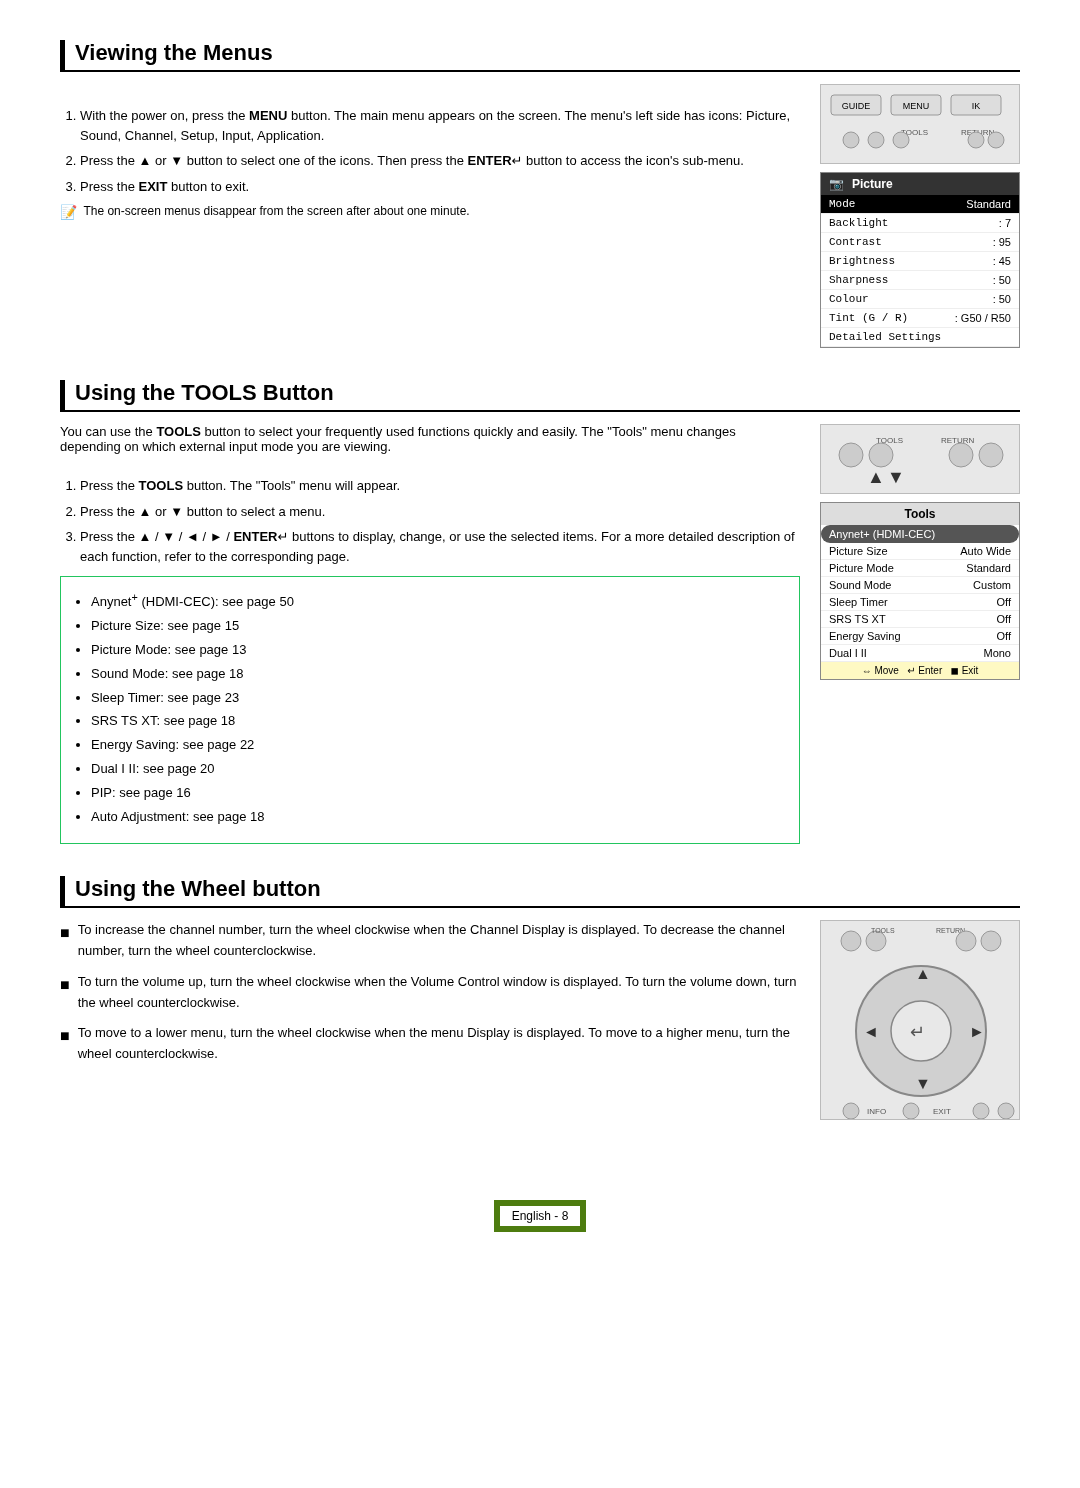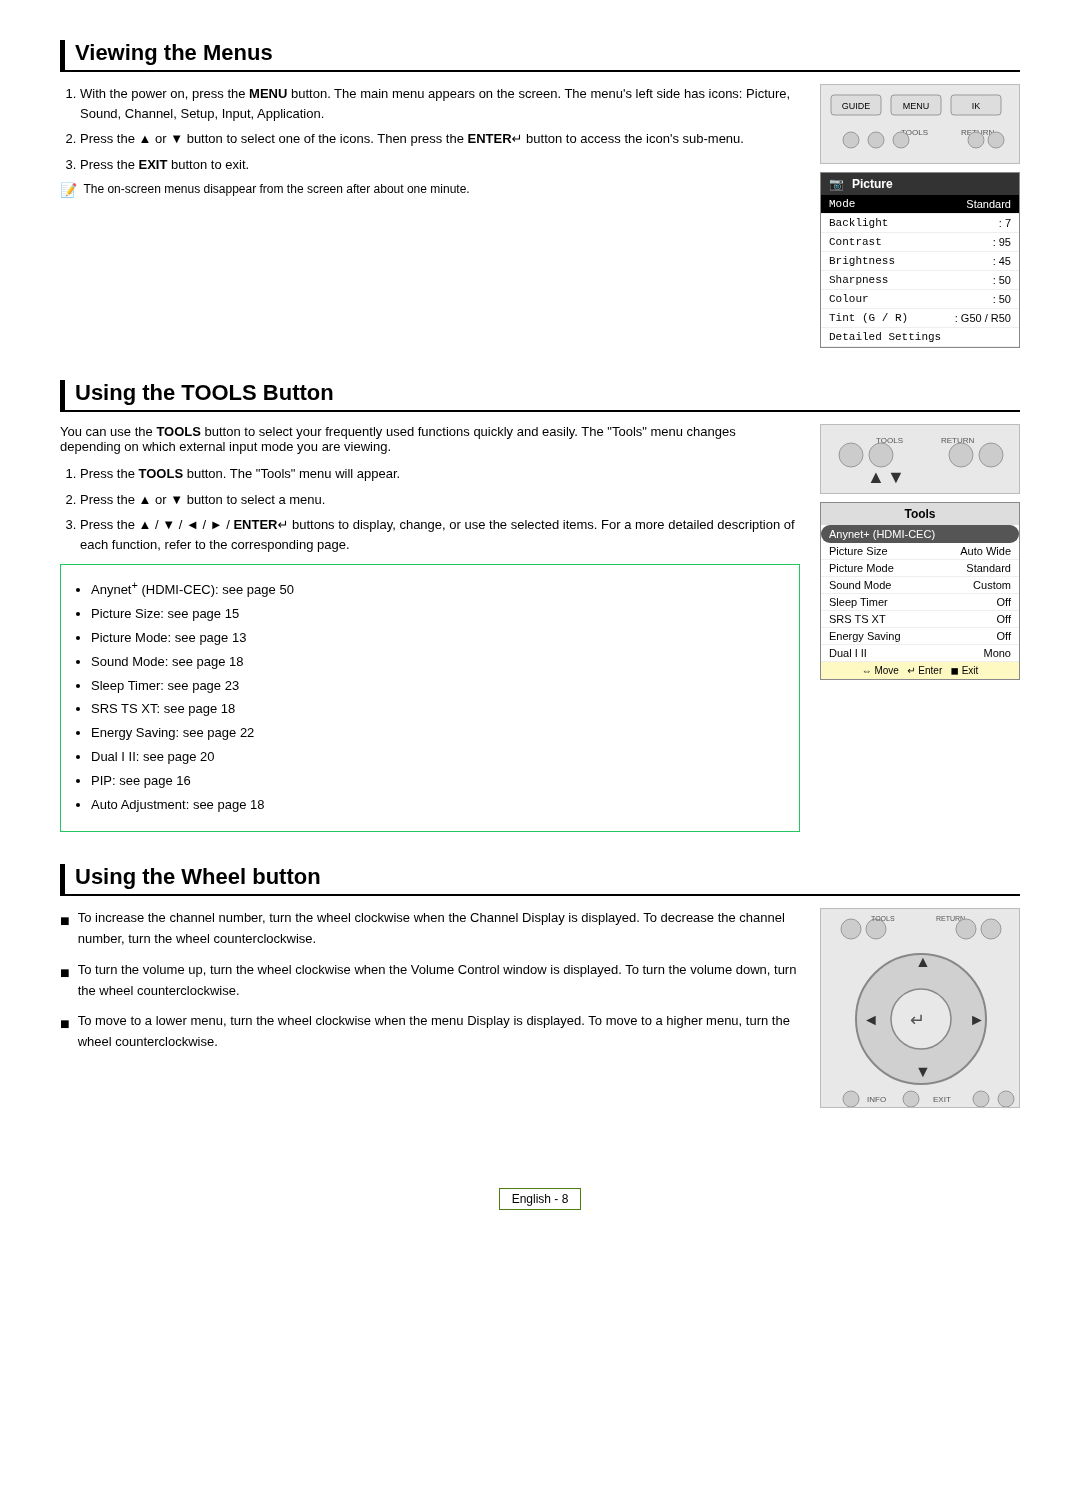--- a/index.html
+++ b/index.html
@@ -34,21 +34,21 @@
 
     .text-content {
       flex: 1;
     }
 
     .side-image {
       width: 200px;
       flex-shrink: 0;
     }
 
-    ol { padding-left: 20px; margin-bottom: 8px; }
+    ol { padding-left: 20px; margin-bottom: 8px; margin-top: 22px; }
     ol li { margin-bottom: 6px; line-height: 1.5; }
     ul { padding-left: 20px; margin-bottom: 4px; }
     ul li { margin-bottom: 3px; line-height: 1.6; list-style: disc; }
 
     .note {
       display: flex;
       gap: 6px;
       margin: 6px 0;
       font-size: 12px;
     }
@@ -118,21 +118,21 @@
       background: #fef9c3;
       padding: 3px 8px;
       font-size: 10px;
       text-align: center;
     }
 
     .footer {
       text-align: center;
       margin-top: 40px;
       font-size: 12px;
-      border: 1px solid #4d7c0f;
+      border: 6px solid #4d7c0f;
       display: inline-block;
       padding: 3px 12px;
     }
 
     .footer-wrap {
       text-align: center;
       margin-top: 40px;
     }
   </style>
 </head>

